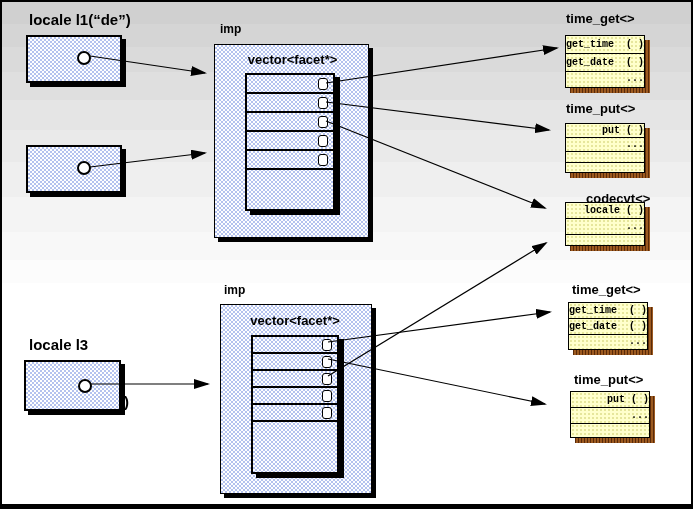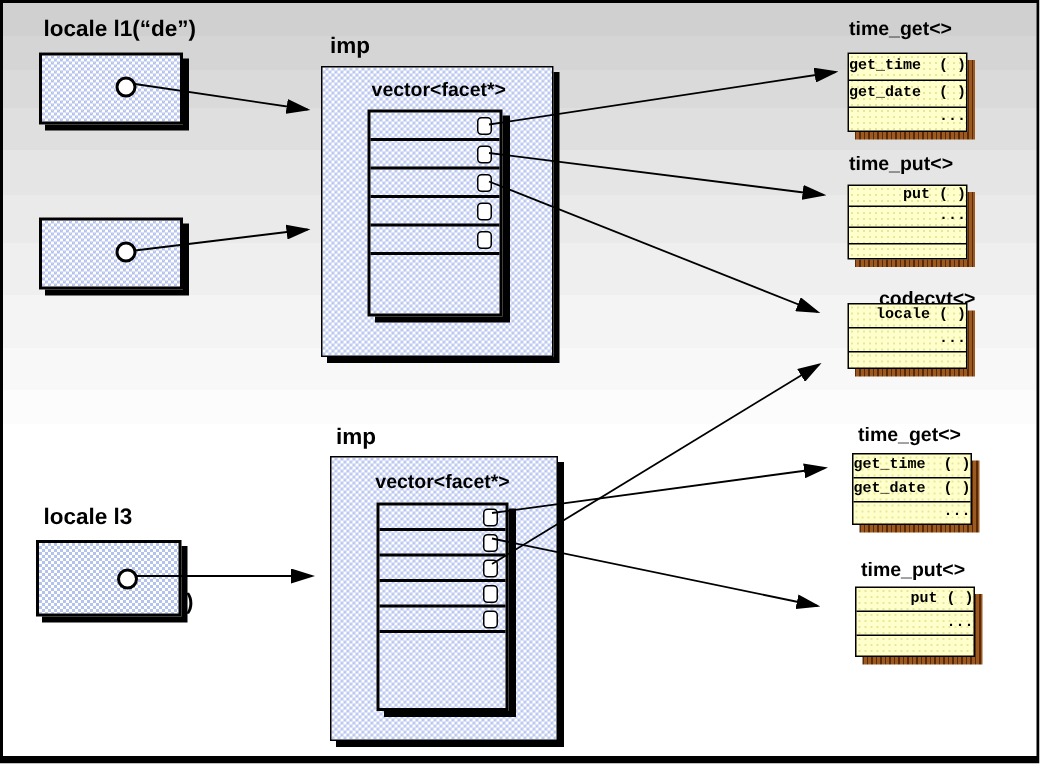--- a/index.html
+++ b/index.html
@@ -16,21 +16,21 @@
   .blue-dither{
     background-color:#fff;
     background-image:
       linear-gradient(45deg,#b4c2ee 25%,transparent 25%,transparent 75%,#b4c2ee 75%),
       linear-gradient(45deg,#b4c2ee 25%,transparent 25%,transparent 75%,#b4c2ee 75%);
     background-size:4px 4px;background-position:0 0,2px 2px;
   }
   .locale-label{font-size:15px;font-weight:bold;color:#000;line-height:19px;white-space:pre;}
   .locale-box{border:2px solid #000;box-shadow:4px 4px 0 #000;z-index:2;}
   .ptr-circle{position:absolute;width:10px;height:10px;border:2px solid #000;border-radius:50%;background:#fff;}
-  .imp-label{font-size:15px;font-weight:bold;color:#000;}
+  .imp-label{font-size:12px;font-weight:bold;color:#000;}
   .imp-box{border:1.5px solid #000;box-shadow:4px 4px 0 #000;z-index:2;}
   .vector-label{font-size:13px;font-weight:bold;color:#000;text-align:center;white-space:pre;}
   .vector-box{border:2px solid #000;box-shadow:5px 4px 0 #000;}
   .vrow{position:relative;box-sizing:border-box;border-bottom:2px solid #000;}
   .slot-glyph{position:absolute;right:5px;top:3px;width:8px;height:10px;border:1px solid #000;border-radius:3px;background:#fff;}
   .facet-title{font-size:13px;font-weight:bold;color:#000;white-space:pre;z-index:2;}
   .facet-shadow{background:repeating-linear-gradient(90deg,#5a2a08 0 1px,#9c5a20 1px 3px);z-index:1;}
   .facet-box{
     box-sizing:border-box;border:1px solid #000;z-index:2;
     background-color:#ffffcc;

